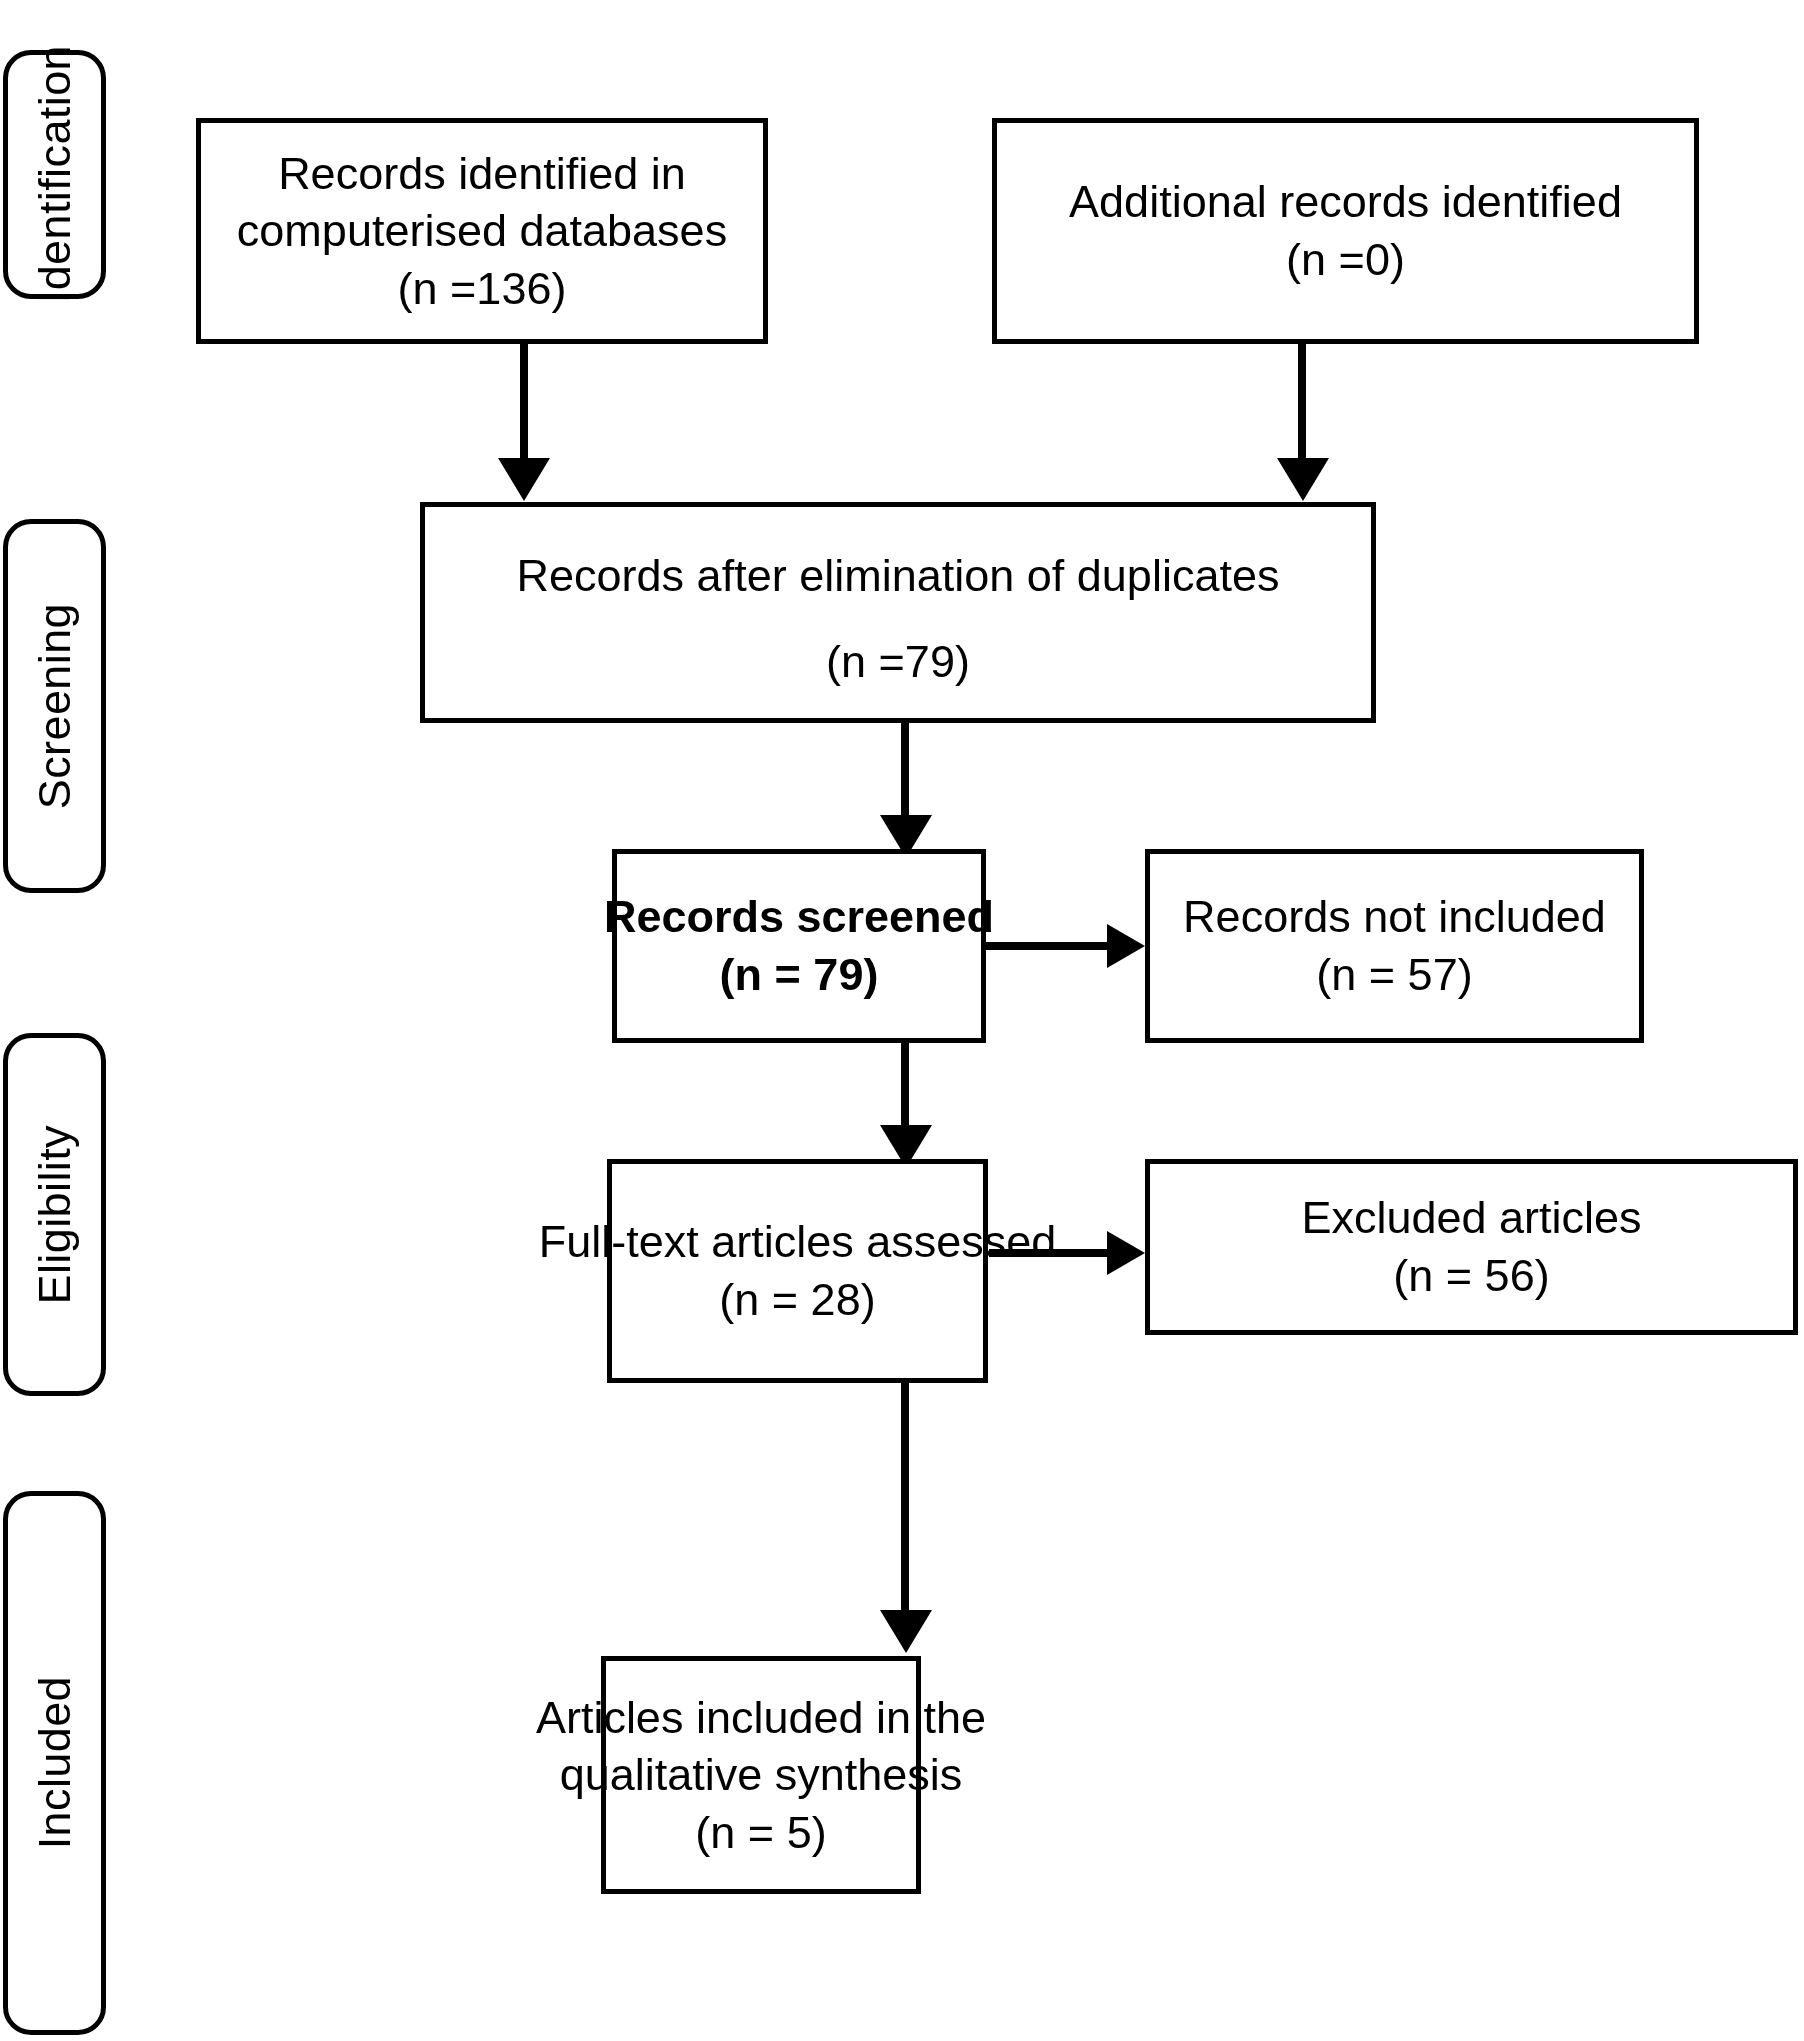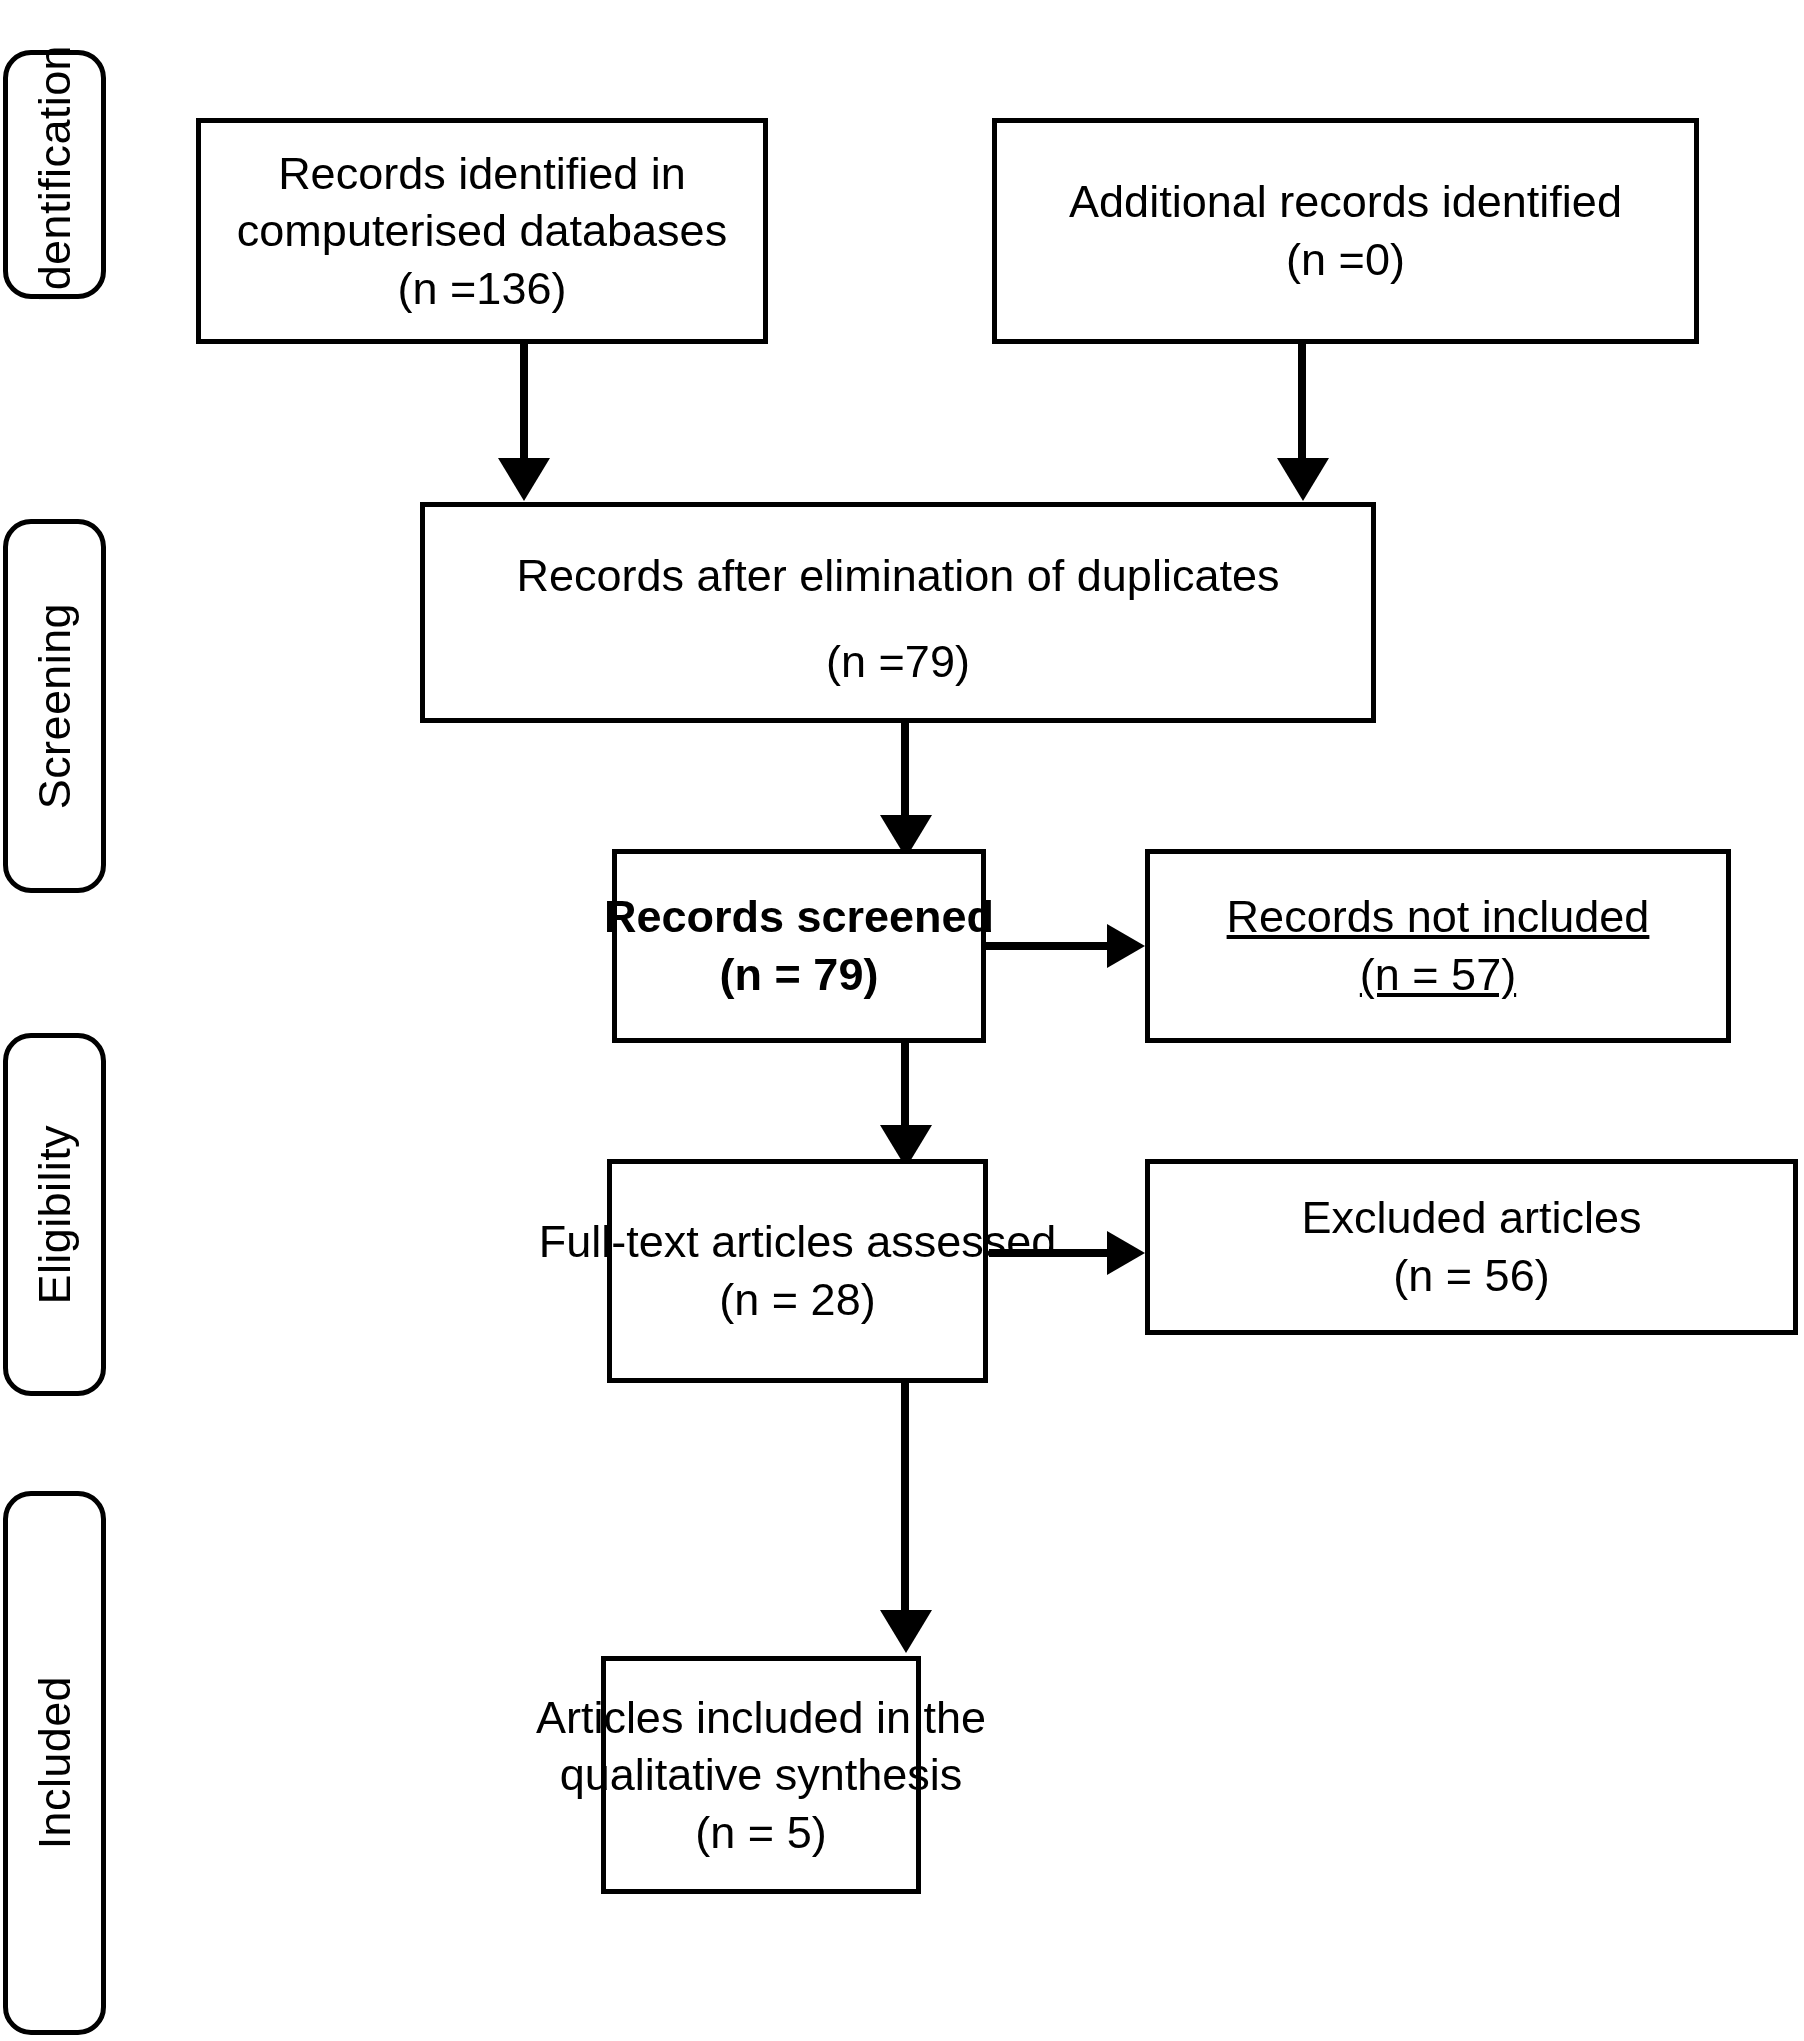--- a/index.html
+++ b/index.html
@@ -132,21 +132,21 @@
   </div>
 
   <div class="conn-v" style="left:901px; top:723px; height:96px;"></div>
   <div class="arrow-down" style="left:880px; top:815px;"></div>
 
   <div class="node" style="left:612px; top:849px; width:374px; height:194px;font-weight:bold;">
     <div class="line">Records screened</div>
     <div class="line">(n = 79)</div>
   </div>
 
-  <div class="node" style="left:1145px; top:849px; width:586px; height:194px;text-decoration:underline;">
+  <div class="node" style="left:1145px; top:849px; width:499px; height:194px;">
     <div class="line">Records not included</div>
     <div class="line">(n = 57)</div>
   </div>
 
   <div class="conn-h" style="left:986px; top:942px; width:125px;"></div>
   <div class="arrow-right" style="left:1107px; top:924px;"></div>
 
   <div class="conn-v" style="left:901px; top:1043px; height:85px;"></div>
   <div class="arrow-down" style="left:880px; top:1125px;"></div>
 

